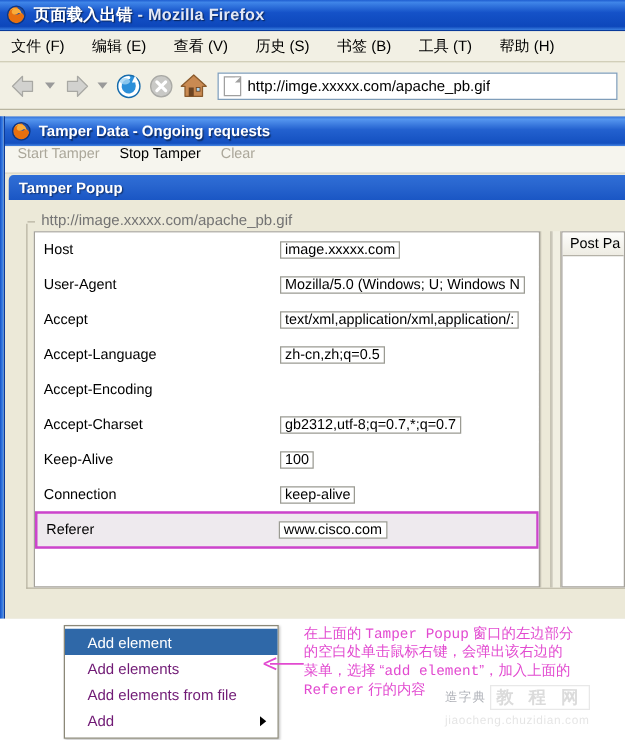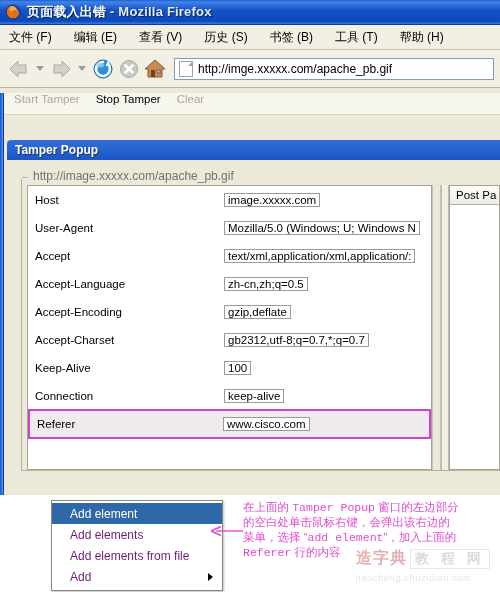--- a/index.html
+++ b/index.html
@@ -276,21 +276,21 @@
     position:absolute;left:210px;top:524px;width:34px;height:14px;
   }
 
   
   #watermark{
     position:absolute;left:356px;top:548px;width:134px;height:40px;
     opacity:.35;
     display:flex;flex-direction:column;align-items:flex-start;
   }
   .wm-row{display:flex;align-items:center;}
-  .wm-a{font-size:16px;color:#b91c1c;letter-spacing:1px;font-weight:bold;}
+  .wm-a{font-size:10px;color:#0f172a;letter-spacing:1px;font-weight:normal;}
   .wm-b{
     font-size:14px;color:#9a9a9a;letter-spacing:4px;font-weight:bold;
     border:1px solid #c0c0c0;padding:0 4px;margin-left:3px;
   }
   .wm-c{font-size:9.5px;color:#b5b5b5;margin-top:3px;letter-spacing:.5px;}
 
   
   #bottom-bg{
     position:absolute;left:0;top:495px;width:500px;height:97px;background:#fff;
   }
@@ -361,20 +361,31 @@
       <span class="url-favicon"></span>
       <span class="url-text">http://imge.xxxxx.com/apache_pb.gif</span>
     </span>
   </div>
 </div>
 
 <div id="ff-leftstripe"></div>
 
 <div id="tamper-window">
 
+  <div class="td-titlebar">
+    <span class="ff-icon">
+      <svg width="16" height="16" viewBox="0 0 16 16">
+        <circle cx="8" cy="8" r="7" fill="#1f4fa8"></circle>
+        <path d="M8 1.5a6.5 6.5 0 1 0 6.4 7.7c-.6-2.6-2.2-3.4-3.4-2.6-1.1.8-2.6 1.6-4.3.6-1.3-.8-1-2.4.3-3.1 1.2-.7 2.7-.2 3.3.6C9.7 2.6 8.9 1.5 8 1.5z" fill="#e8700f"></path>
+        <path d="M3.4 3.6c1.2-1.2 3-1.6 4.3-1.2-1.4.1-2.4.8-3 1.8-.7 1.2-.3 2.6.9 3.2 1.4.7 2.7 0 3.6-.6.9-.6 2.3-.5 3 .9C12.4 4.6 10 2.4 7.4 2.6c-1.6.1-2.9.8-4 2z" fill="#f9ac3b"></path>
+        <circle cx="8" cy="8" r="7" fill="none" stroke="#0d3580" stroke-width="1"></circle>
+      </svg>
+    </span>
+    <span class="td-title-text">Tamper Data - Ongoing requests</span>
+  </div>
 
   <div class="td-toolbar">
     <span class="td-tool disabled">Start Tamper</span>
     <span class="td-tool enabled">Stop Tamper</span>
     <span class="td-tool disabled">Clear</span>
   </div>
 
   <div class="td-body">
 
     <div class="popup-header">
@@ -418,23 +429,20 @@
 
               <div class="trow">
                 <span class="td-name">Accept-Language</span>
                 <span class="td-val">
                   <span class="val-input">zh-cn,zh;q=0.5</span>
                 </span>
               </div>
 
               <div class="trow">
                 <span class="td-name">Accept-Encoding</span>
-                <span class="td-val">
-                  <span class="val-input">gzip,deflate</span>
-                </span>
               </div>
 
               <div class="trow">
                 <span class="td-name">Accept-Charset</span>
                 <span class="td-val">
                   <span class="val-input">gb2312,utf-8;q=0.7,*;q=0.7</span>
                 </span>
               </div>
 
               <div class="trow">

